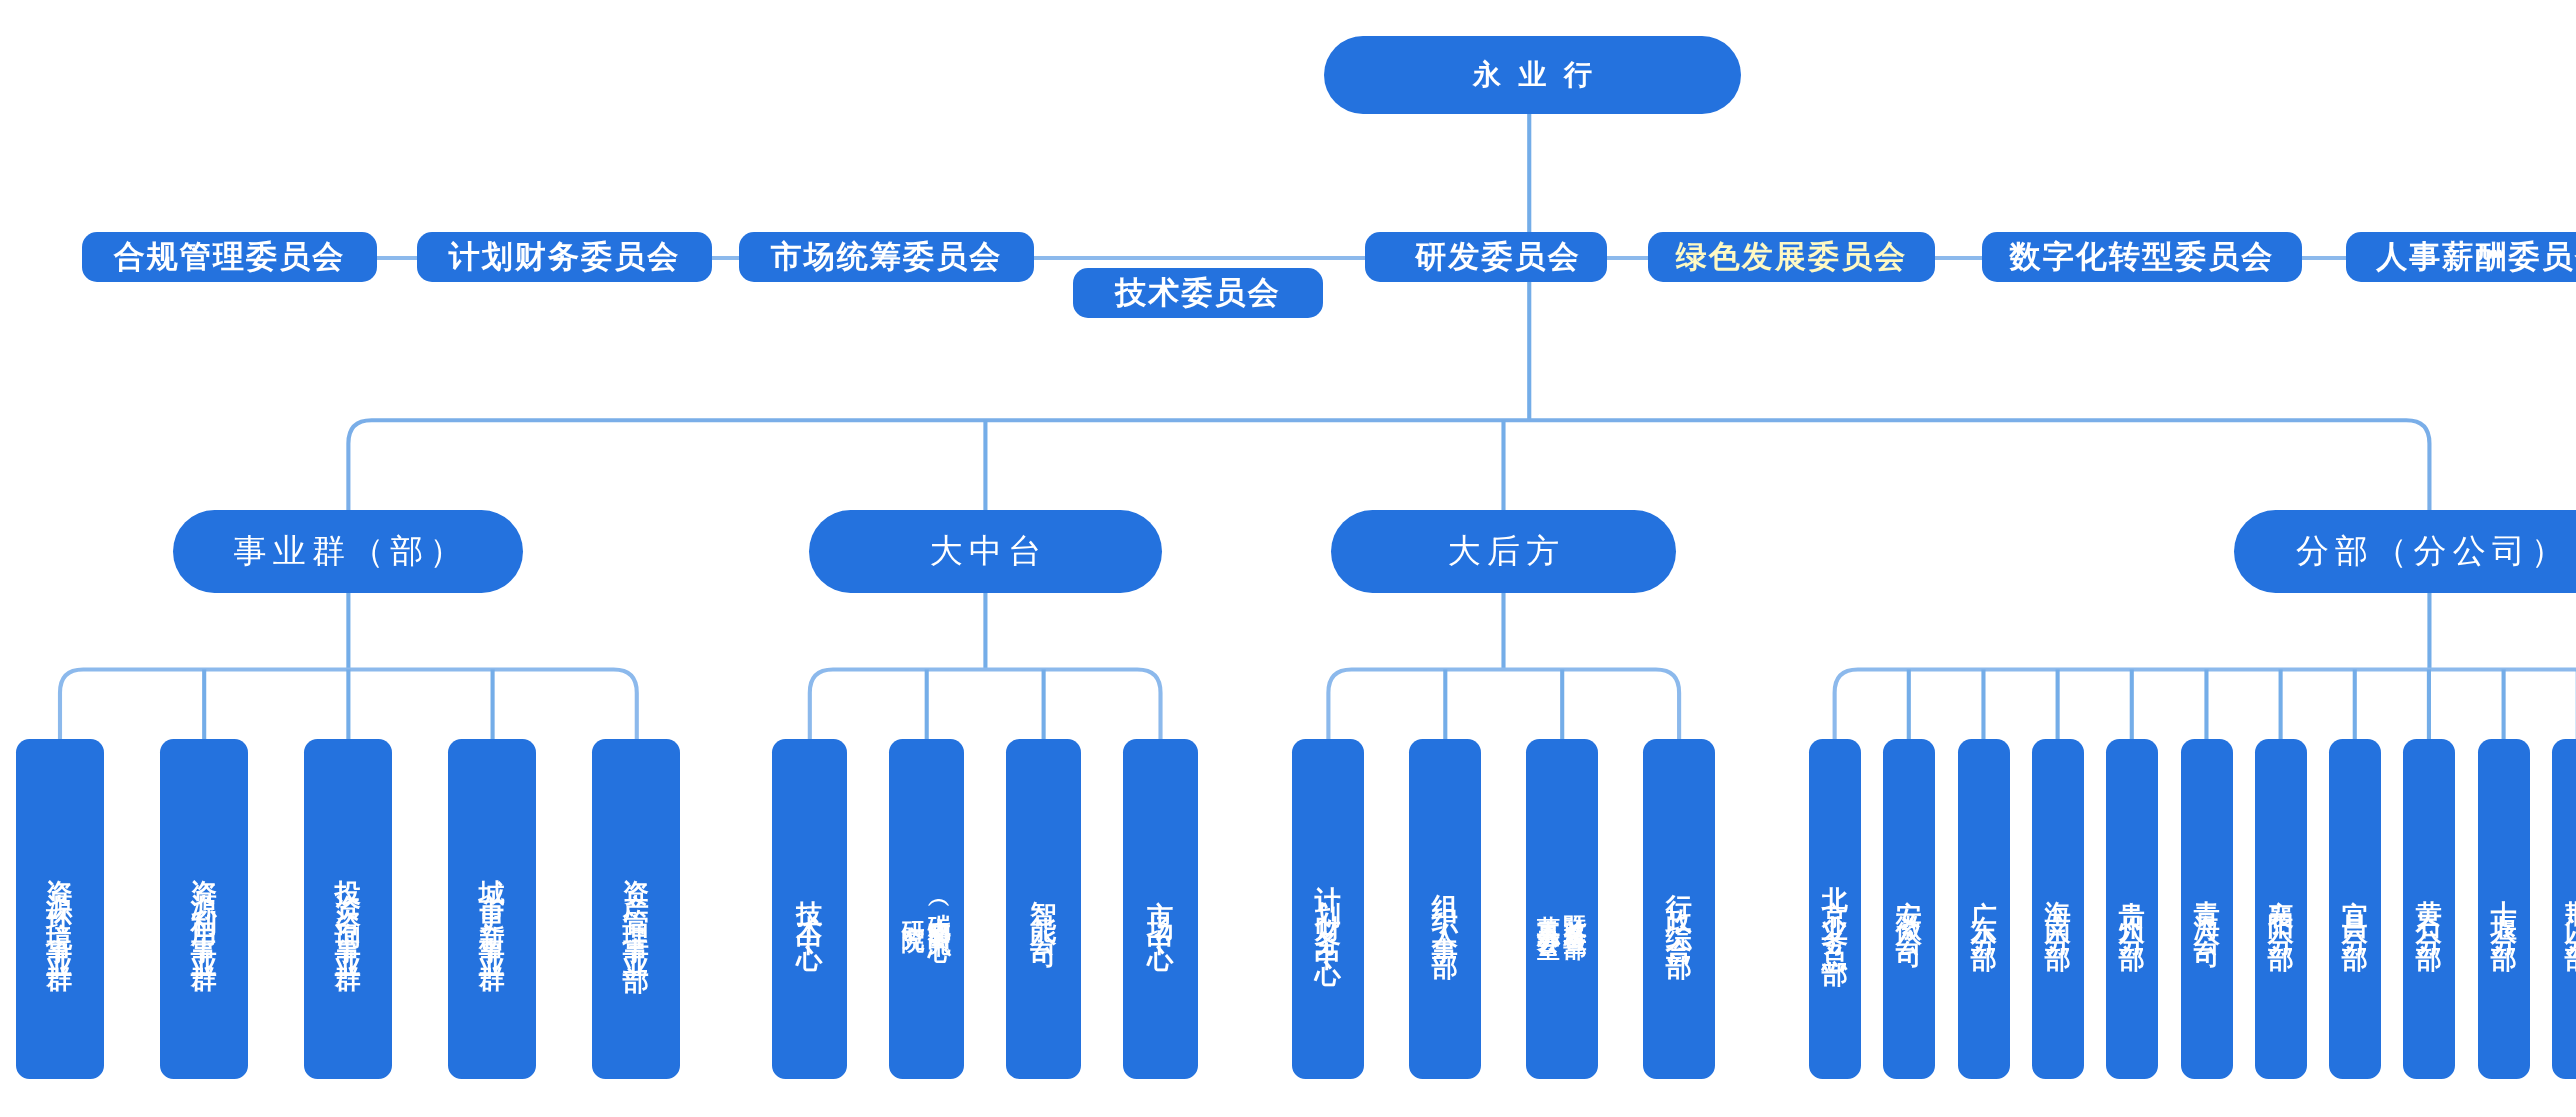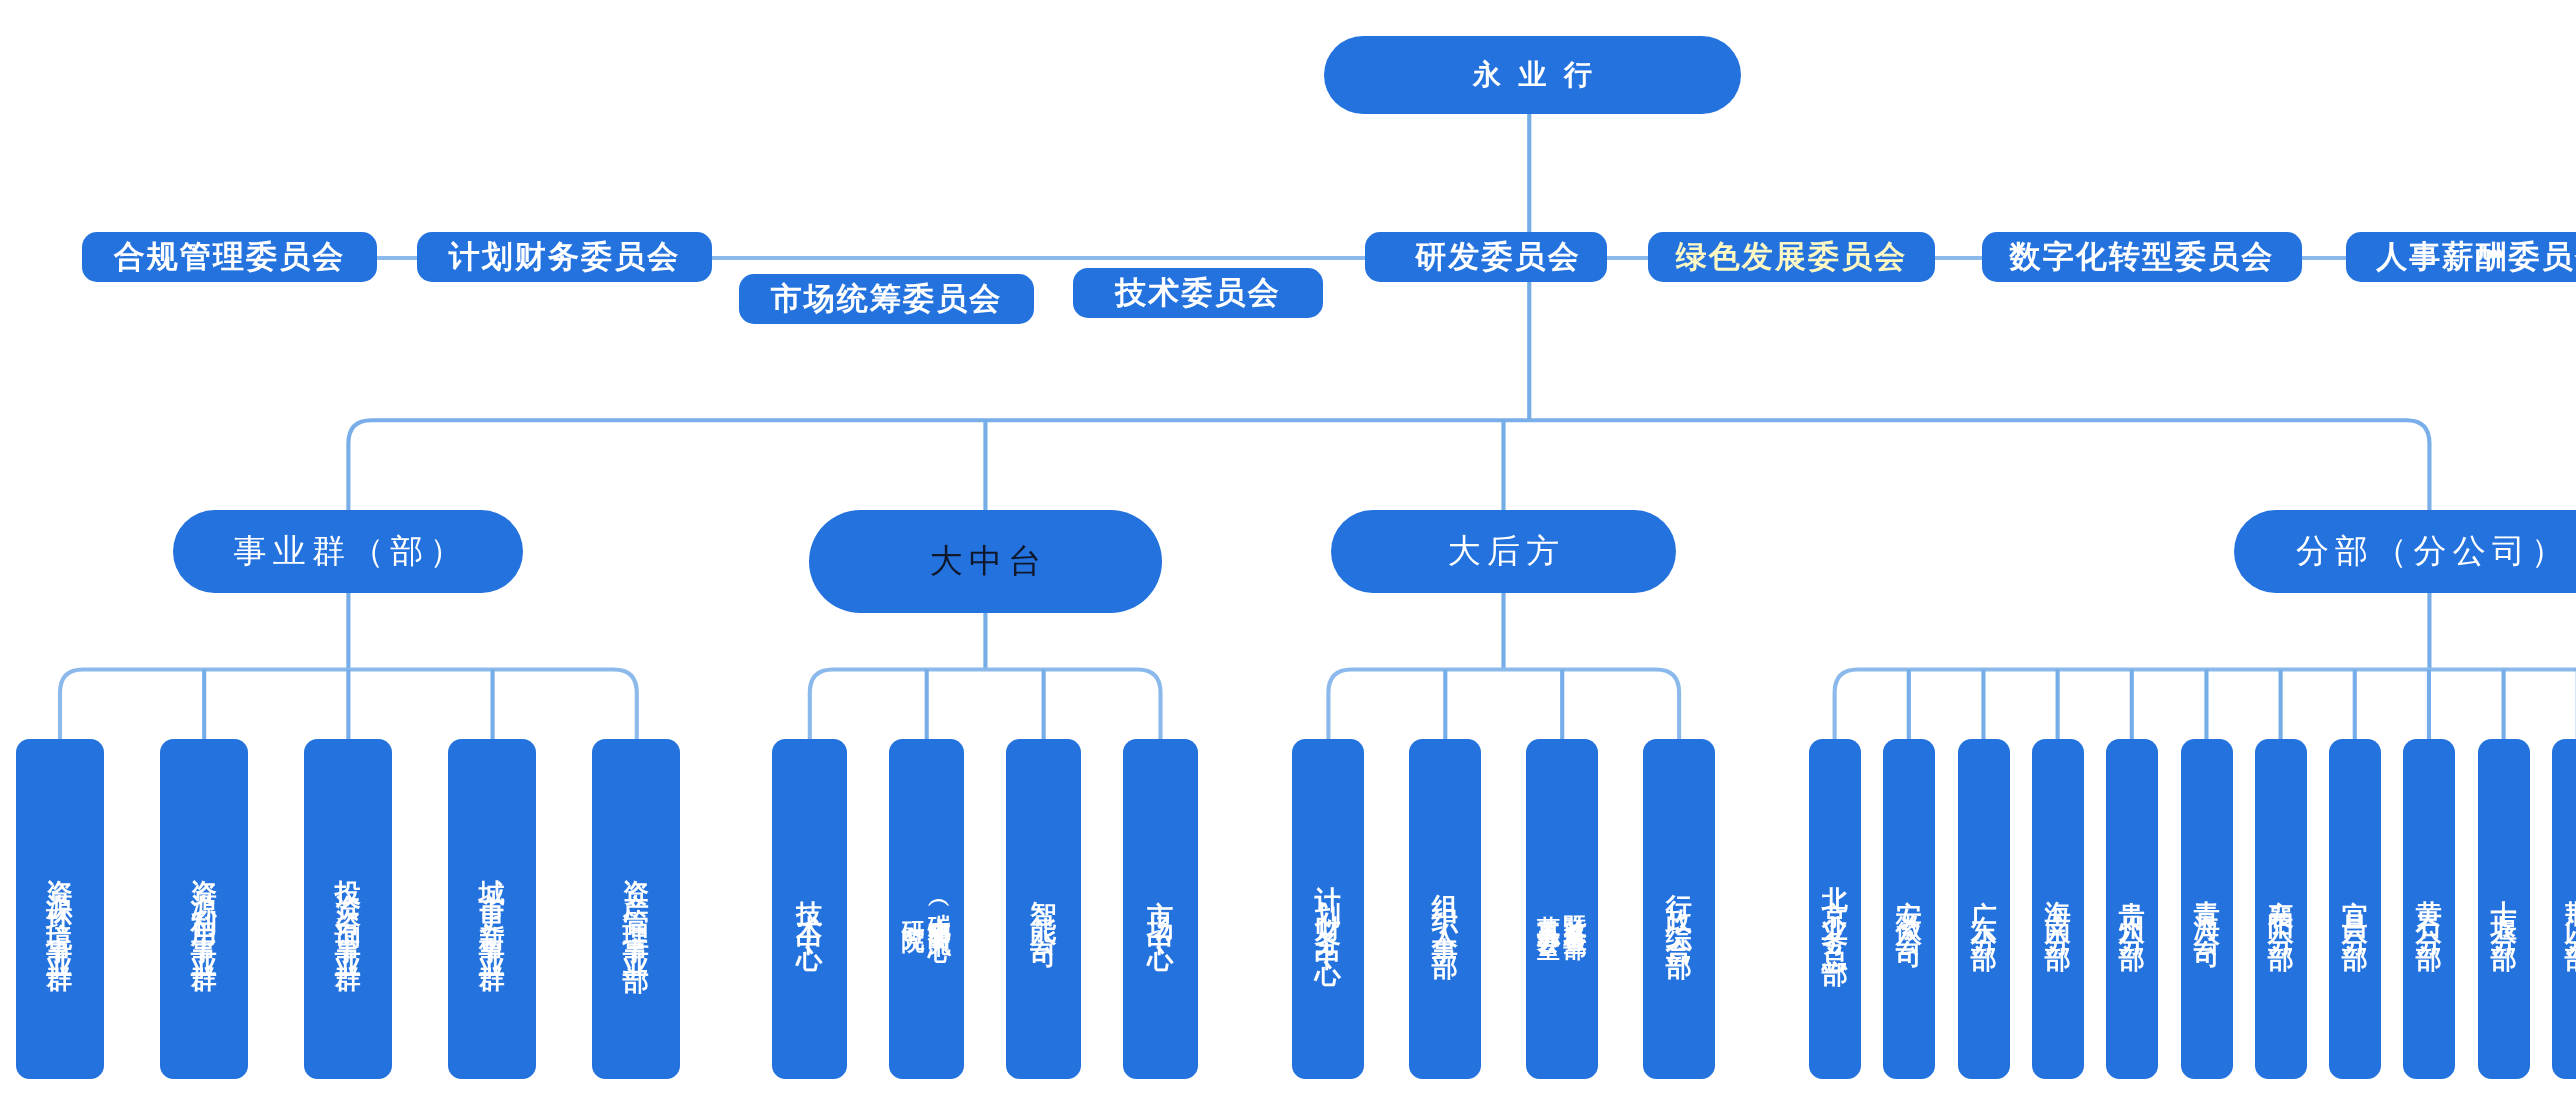--- a/index.html
+++ b/index.html
@@ -64,21 +64,21 @@
 
 <div class="node rootpill" style="left: 1324px; top: 36px; width: 417px; height: 78px; background: rgb(36, 114, 222); color: rgb(255, 255, 255);">
       <span>永业行</span>
     </div>
     <div class="node committee" style="left: 82px; top: 232px; width: 295px; height: 50px; background: rgb(36, 114, 222); color: rgb(255, 255, 255);">
       <span>合规管理委员会</span>
     </div>
     <div class="node committee" style="left: 417px; top: 232px; width: 295px; height: 50px; background: rgb(36, 114, 222); color: rgb(255, 255, 255);">
       <span>计划财务委员会</span>
     </div>
-    <div class="node committee" style="left: 739px; top: 232px; width: 295px; height: 50px; background: rgb(36, 114, 222); color: rgb(255, 255, 255); margin-top: 42px;">
+    <div class="node committee" style="left: 739px; top: 232px; width: 295px; height: 50px; background: rgb(36, 114, 222); color: rgb(255, 255, 255);">
       <span>市场统筹委员会</span>
     </div>
     <div class="node committee" style="left: 1073px; top: 232px; width: 250px; height: 50px; background: rgb(36, 114, 222); color: rgb(255, 255, 255); margin-top: 36px;">
       <span>技术委员会</span>
     </div>
     <div class="node committee" style="left: 1365px; top: 232px; width: 242px; height: 50px; background: rgb(36, 114, 222); color: rgb(255, 255, 255); padding-left: 24px;">
       <span>研发委员会</span>
     </div>
     <div class="node committee" style="left: 1648px; top: 232px; width: 287px; height: 50px; background: rgb(36, 114, 222); color: #fef9c3;">
       <span>绿色发展委员会</span>
@@ -100,21 +100,21 @@
     </div>
     <div class="node child" style="left: 304px; top: 739px; width: 88px; height: 340px; background: rgb(36, 114, 222); color: rgb(255, 255, 255);">
       <span class="vtext">投资咨询事业群</span>
     </div>
     <div class="node child" style="left: 448px; top: 739px; width: 88px; height: 340px; background: rgb(36, 114, 222); color: rgb(255, 255, 255);">
       <span class="vtext">城市更新事业群</span>
     </div>
     <div class="node child" style="left: 592px; top: 739px; width: 88px; height: 340px; background: rgb(36, 114, 222); color: rgb(255, 255, 255);">
       <span class="vtext">资产管理事业部</span>
     </div>
-    <div class="node pill" style="left: 809px; top: 510px; width: 353px; height: 103px; background: rgb(36, 114, 222); color: #0f172a;">
+    <div class="node pill" style="left: 809px; top: 510px; width: 353px; height: 83px; background: rgb(36, 114, 222); color: #ffffff;">
       <span>大中台</span>
     </div>
     <div class="node child" style="left: 772px; top: 739px; width: 75px; height: 340px; background: rgb(36, 114, 222); color: rgb(255, 255, 255);">
       <span class="vtext">技术中心</span>
     </div>
     <div class="node child" style="left: 889px; top: 739px; width: 75px; height: 340px; background: rgb(36, 114, 222); color: rgb(255, 255, 255);">
       <span class="vtext small">研究院
 （碳中和研究中心）</span>
     </div>
     <div class="node child" style="left: 1006px; top: 739px; width: 75px; height: 340px; background: rgb(36, 114, 222); color: rgb(255, 255, 255);">

